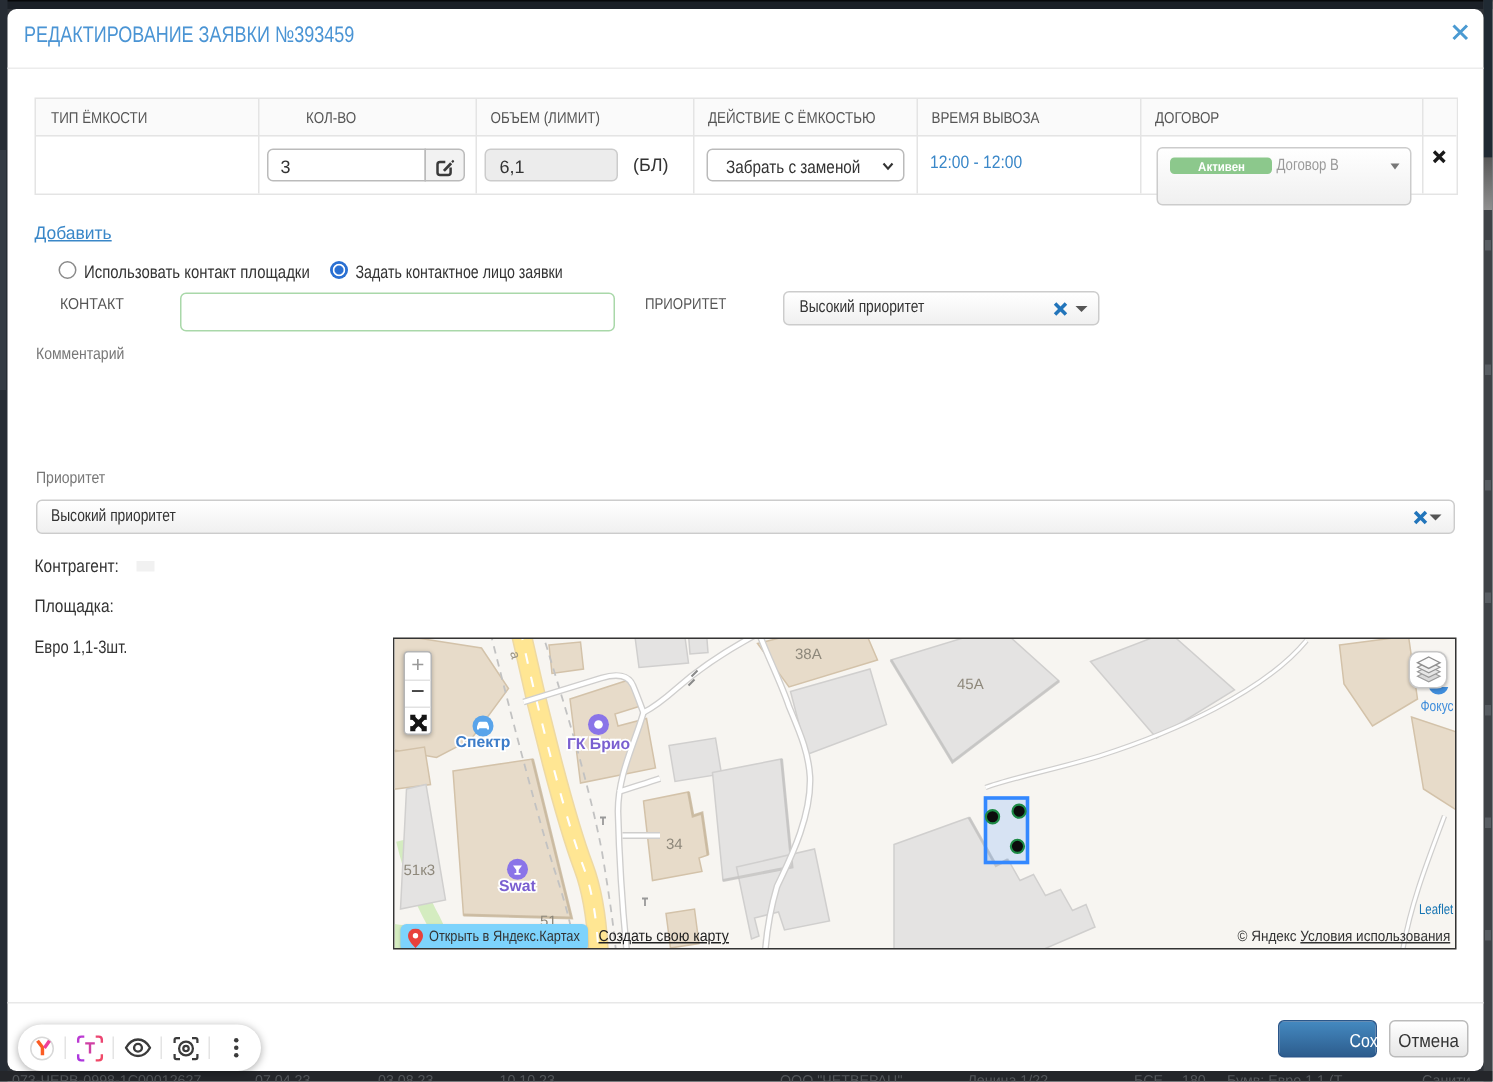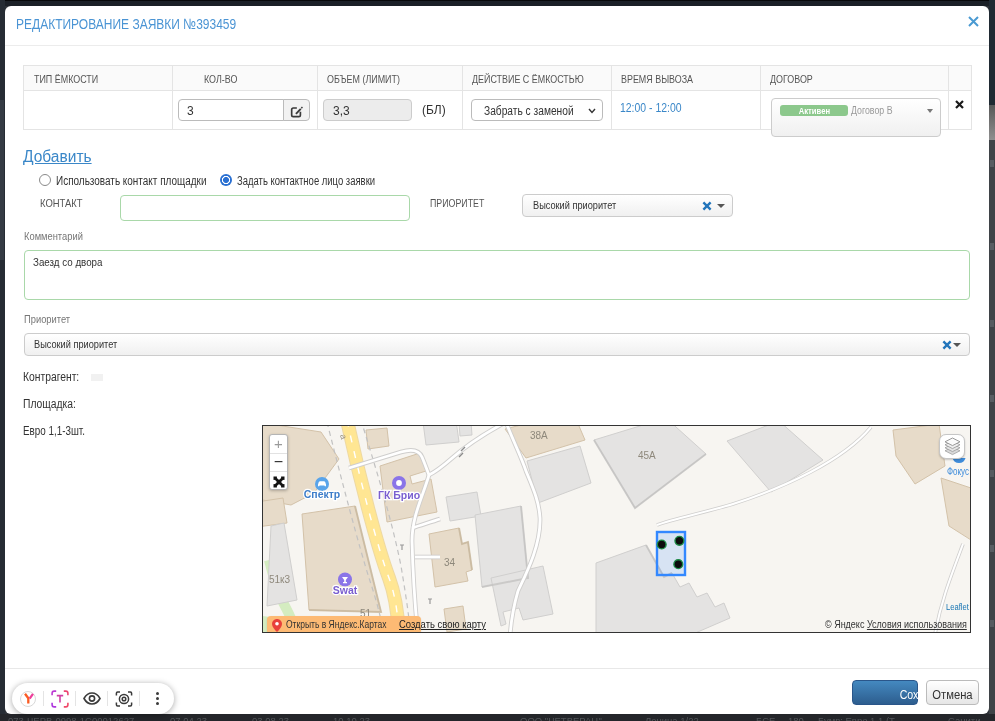--- a/index.html
+++ b/index.html
@@ -79,21 +79,21 @@
         </div>
       <div class="abs" style="left:105px;top:0;width:27px;height:22px;border:1px solid #bbb;border-radius:0 4px 4px 0;box-sizing:border-box;background:#f2f2f2;">
         <svg class="abs" style="left:6px;top:5px;" width="13" height="13" viewBox="0 0 14 14">
             <path d="M11.2,7.2 L11.2,10.8 Q11.2,12.6 9.4,12.6 L3.6,12.6 Q1.8,12.6 1.8,10.8 L1.8,5 Q1.8,3.2 3.6,3.2 L7.4,3.2" stroke="#3a3a3a" stroke-width="1.8" fill="none"></path>
             <path d="M6.4,9.6 L11.6,4.1" stroke="#3a3a3a" stroke-width="2"></path>
             <path d="M12.2,3.4 L13.4,2.2" stroke="#3a3a3a" stroke-width="1.6"></path>
           </svg>
       </div>
     </div>
     <div class="abs" style="left:299px;top:33px;width:89px;height:22px;border:1px solid #ccc;border-radius:4px;box-sizing:border-box;background:#ececec;">
-        <span class="txt12" style="position:absolute;left:9px;top:4px;">3,3</span>
+        <span class="txt12" style="position:absolute;left:9px;top:4px;">6,1</span>
       </div>
     <div class="abs txt12" style="left:398px;top:37px;">(БЛ)</div>
     <div class="abs" id="sel2" style="left:447px;top:33px;width:132px;height:22px;border:1px solid #bbb;border-radius:4px;box-sizing:border-box;background:#fff;">
       <div class="abs txt12" style="left:12px;top:4px;"><span class="sx">Забрать с заменой</span></div>
       <svg class="abs" style="right:6px;top:8px;" width="8" height="6" viewBox="0 0 8 6">
           <path d="M1 1 L4 4.5 L7 1" stroke="#333" stroke-width="1.4" fill="none"></path>
         </svg>
     </div>
     <div class="abs" style="left:596px;top:35px;font-size:12px;color:#3a87c8;"><span class="sx" style="transform:scaleX(0.87);">12:00 - 12:00</span></div>
     <div class="abs ctl" id="dogsel" style="left:747px;top:32px;width:170px;height:39px;">
@@ -101,42 +101,39 @@
           <span style="position:absolute;left:0;width:68px;text-align:center;top:1px;font-size:8.5px;font-weight:bold;color:#fff;"><span class="sxc" style="transform:scaleX(0.9);">Активен</span></span>
         </div>
       <div class="abs" style="left:79px;top:5px;font-size:11px;color:#9a9a9a;"><span class="sx80">Договор В</span></div>
       <div class="abs" style="right:7px;top:10px;width:0;height:0;border-left:3.5px solid transparent;border-right:3.5px solid transparent;border-top:4px solid #777;"></div>
     </div>
     <svg class="abs" style="left:931px;top:34px;" width="9" height="9" viewBox="0 0 9 9">
         <path d="M1 1 L8 8 M8 1 L1 8" stroke="#1a1a1a" stroke-width="2.2" fill="none"></path>
       </svg>
   </div>
 
-  <div class="abs" style="left:18px;top:142px;font-size:16px;color:#3a87c8;"><span class="sx90" style="transform:scaleX(0.97);text-decoration:underline;">Добавить</span></div>
+  <div class="abs" style="left:18px;top:142px;font-size:12px;color:#3a87c8;"><span class="sx90" style="transform:scaleX(0.97);text-decoration:underline;">Добавить</span></div>
 
   <div class="abs" id="radio1" style="left:34px;top:168px;width:12px;height:12px;border:1px solid #8a8a8a;border-radius:50%;background:#fff;box-sizing:border-box;"></div>
   <div class="abs txt12" style="left:51px;top:168px;"><span class="sx" style="transform:scaleX(0.83);">Использовать контакт площадки</span></div>
   <div class="abs" id="radio2" style="left:215px;top:168px;width:12px;height:12px;border-radius:50%;box-sizing:border-box;background:radial-gradient(circle at 50% 50%, #2a70d2 0 2.6px, #fff 3.4px 3.9px, #2a70d2 4.4px 6px);"></div>
   <div class="abs txt12" style="left:232px;top:168px;"><span class="sx" style="transform:scaleX(0.79);">Задать контактное лицо заявки</span></div>
 
   <div class="abs lbl" style="left:35px;top:191px;"><span class="sx90">КОНТАКТ</span></div>
   <div class="abs" id="contact-inp" style="left:115px;top:189px;width:290px;height:26px;border:1px solid #a9d8a9;border-radius:4px;box-sizing:border-box;background:#fff;"></div>
   <div class="abs lbl" style="left:425px;top:191px;"><span class="sx" style="transform:scaleX(0.84);">ПРИОРИТЕТ</span></div>
   <div class="abs ctl" id="prio-sel" style="left:517px;top:188px;width:211px;height:23px;">
     <div class="abs" style="left:10px;top:4px;font-size:11.5px;color:#333;"><span class="sx80">Высокий приоритет</span></div>
     <svg class="abs" style="right:20px;top:6px;" width="10" height="10" viewBox="0 0 11 11">
         <path d="M1.5 1.5 L9.5 9.5 M9.5 1.5 L1.5 9.5" stroke="#2275bb" stroke-width="2.6" fill="none"></path>
       </svg>
     <div class="abs" style="right:7px;top:9px;width:0;height:0;border-left:4px solid transparent;border-right:4px solid transparent;border-top:4px solid #555;"></div>
   </div>
 
   <div class="abs small-lbl" style="left:19px;top:224px;"><span class="sx">Комментарий</span></div>
-  <div class="abs" id="comment" style="left:19px;top:244px;width:946px;height:50px;border:1px solid #a9d8a9;border-radius:4px;box-sizing:border-box;background:#fff;">
-    <span class="abs" style="left:8px;top:5px;font-size:11.5px;color:#333;"><span class="sx">Заезд со двора</span></span>
-  </div>
 
   <div class="abs small-lbl" style="left:19px;top:307px;"><span class="sx">Приоритет</span></div>
   <div class="abs ctl" id="prio-full" style="left:19px;top:327px;width:946px;height:23px;">
     <div class="abs" style="left:9px;top:4px;font-size:11.5px;color:#333;"><span class="sx80">Высокий приоритет</span></div>
     <svg class="abs" style="right:17px;top:6px;" width="10" height="10" viewBox="0 0 11 11">
         <path d="M1.5 1.5 L9.5 9.5 M9.5 1.5 L1.5 9.5" stroke="#2275bb" stroke-width="2.6" fill="none"></path>
       </svg>
     <div class="abs" style="right:8px;top:9px;width:0;height:0;border-left:4px solid transparent;border-right:4px solid transparent;border-top:4px solid #555;"></div>
   </div>
 
@@ -269,21 +266,21 @@
   <div class="abs" style="left:676px;top:8px;width:26px;height:25px;background:#fff;border:1px solid #c6c6c6;border-radius:7px;box-sizing:border-box;box-shadow:0 1px 2px rgba(0,0,0,0.2);">
     <svg class="abs" style="left:3px;top:2px;" width="19" height="19" viewBox="0 0 19 19">
       <polygon points="9.5,10 17,13.8 9.5,17.6 2,13.8" fill="#d9d9d9" stroke="#9e9e9e" stroke-width="0.8"></polygon>
       <polygon points="9.5,7 17,10.8 9.5,14.6 2,10.8" fill="#e6e6e6" stroke="#9a9a9a" stroke-width="0.8"></polygon>
       <polygon points="9.5,4 17,7.8 9.5,11.6 2,7.8" fill="#efefef" stroke="#969696" stroke-width="0.8"></polygon>
       <polygon points="9.5,1 17,4.8 9.5,8.6 2,4.8" fill="#fbfbfb" stroke="#8f8f8f" stroke-width="0.9"></polygon>
     </svg>
   </div>
   <div class="abs" style="left:684px;top:40px;font-size:10px;color:#3f8ddb;"><span class="sx80">Фокус</span></div>
 
-  <div class="abs" style="left:4px;top:190px;width:125px;height:18px;background:#fdba74;border-radius:4px;box-shadow:0 1px 2px rgba(0,0,0,0.15);padding-left:29px;">
+  <div class="abs" style="left:4px;top:190px;width:125px;height:18px;background:#7dd3fc;border-radius:4px;box-shadow:0 1px 2px rgba(0,0,0,0.15);">
     <svg class="abs" style="left:5px;top:3px;" width="10" height="13" viewBox="0 0 10 13">
           <path d="M5,0 C7.8,0 10,2.2 10,5 C10,8.5 5,13 5,13 C5,13 0,8.5 0,5 C0,2.2 2.2,0 5,0 Z" fill="#e8413c"></path>
           <circle cx="5" cy="4.8" r="1.8" fill="#fff"></circle>
         </svg>
     <span class="abs" style="left:19px;top:3px;font-size:10px;color:#333;"><span class="sx">Открыть в Яндекс.Картах</span></span>
   </div>
   <div class="abs" style="left:136px;top:192px;font-size:10.5px;color:#222;"><span class="sx90" style="text-decoration:underline;">Создать свою карту</span></div>
   <div class="abs" style="left:562px;top:193px;font-size:10px;color:#333;"><span class="sx90">© Яндекс <span style="text-decoration:underline;">Условия использования</span></span></div>
   <div class="abs" style="left:683px;top:175px;font-size:9.5px;color:#1674b3;"><span class="sx80">Leaflet</span></div>
   </div>

